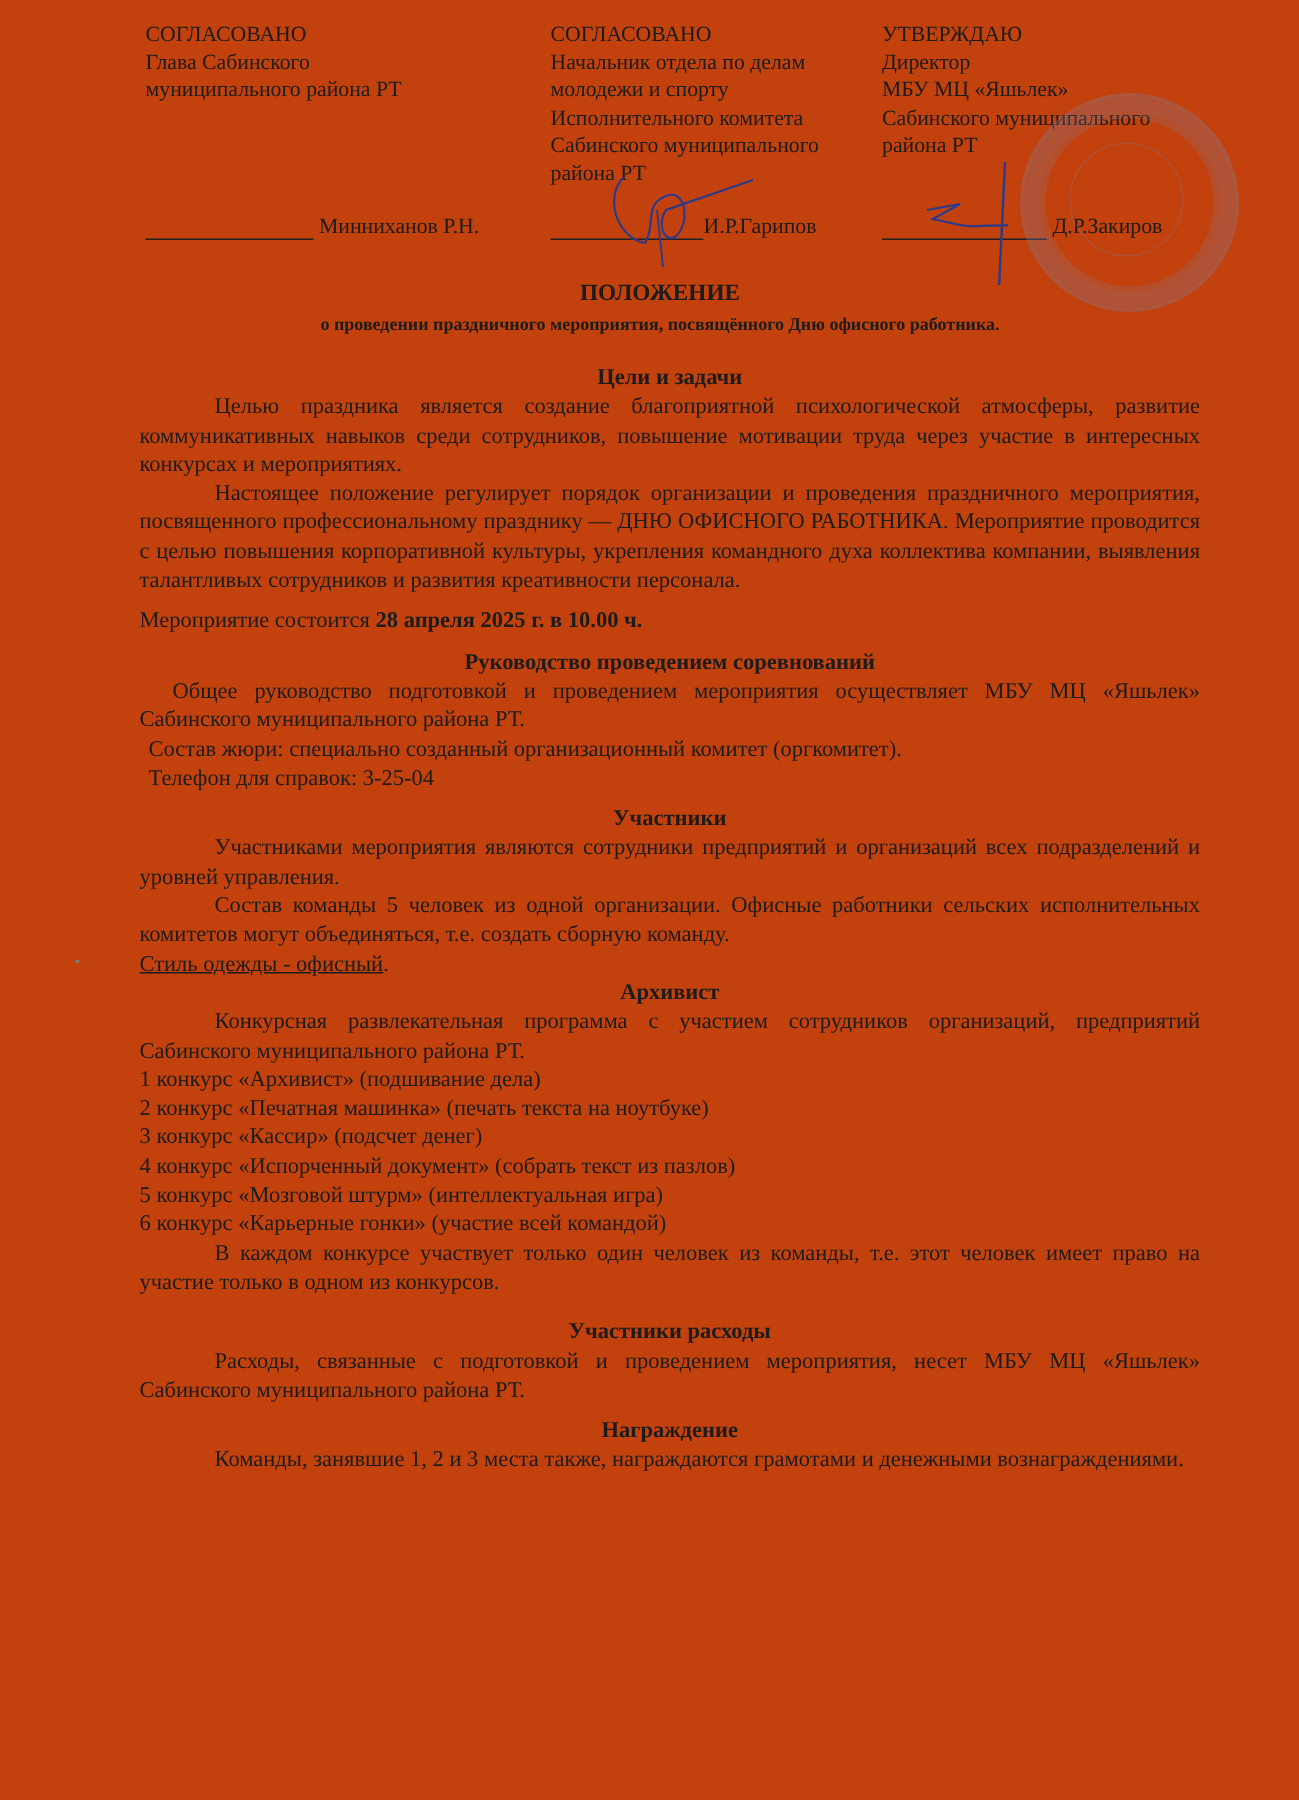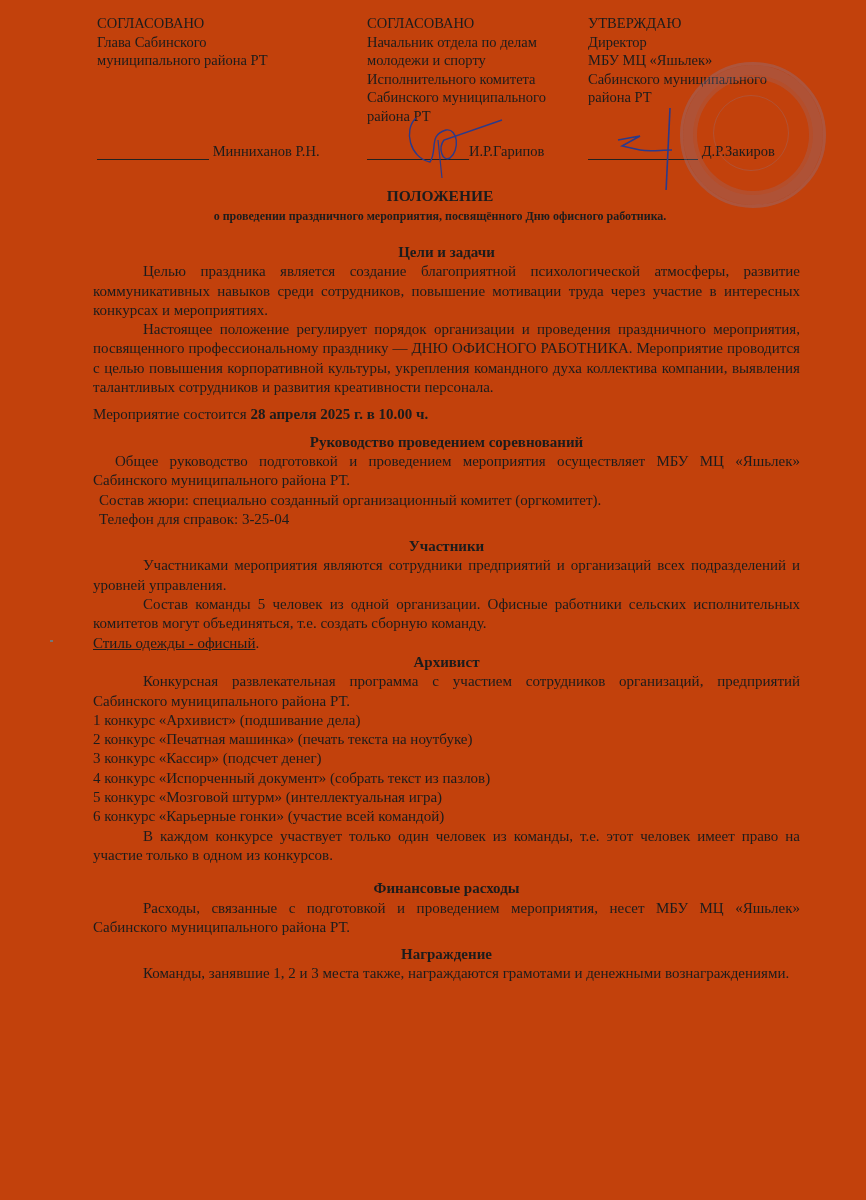--- a/index.html
+++ b/index.html
@@ -125,21 +125,21 @@
     <p class="p ind">Конкурсная развлекательная программа с участием сотрудников организаций, предприятий Сабинского муниципального района РТ.</p>
     <p class="p">1 конкурс «Архивист» (подшивание дела)</p>
     <p class="p">2 конкурс «Печатная машинка» (печать текста на ноутбуке)</p>
     <p class="p">3 конкурс «Кассир» (подсчет денег)</p>
     <p class="p">4 конкурс «Испорченный документ» (собрать текст из пазлов)</p>
     <p class="p">5 конкурс «Мозговой штурм» (интеллектуальная игра)</p>
     <p class="p">6 конкурс «Карьерные гонки» (участие всей командой)</p>
     <p class="p ind">В каждом конкурсе участвует только один человек из команды, т.е. этот человек имеет право на участие только в одном из конкурсов.</p>
 
     <div class="gap" style="height:14px"></div>
-    <p class="sec-h">Финансовые расходы</p>
+    <p class="sec-h">Участники расходы</p>
     <p class="p ind">Расходы, связанные с  подготовкой и проведением мероприятия,  несет МБУ МЦ «Яшьлек» Сабинского муниципального района РТ.</p>
 
     <div class="gap"></div>
     <p class="sec-h">Награждение</p>
     <p class="p ind">Команды, занявшие 1, 2 и 3 места также, награждаются грамотами и денежными вознаграждениями.</p>
   </div>
 
   <div class="dot"></div>
 </div>
 

